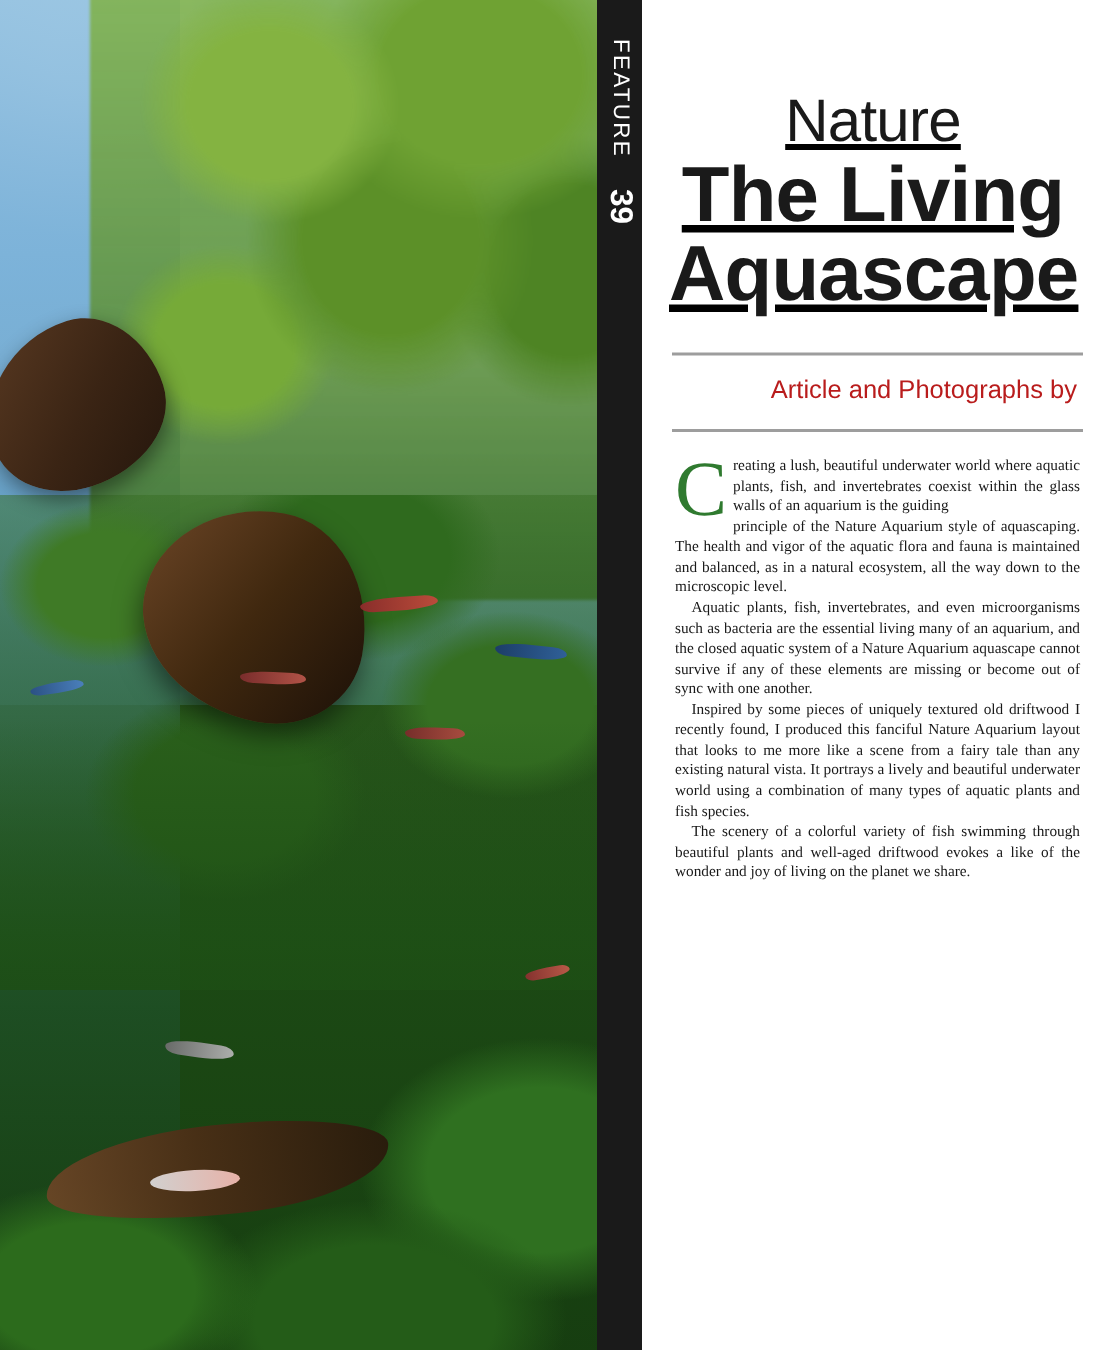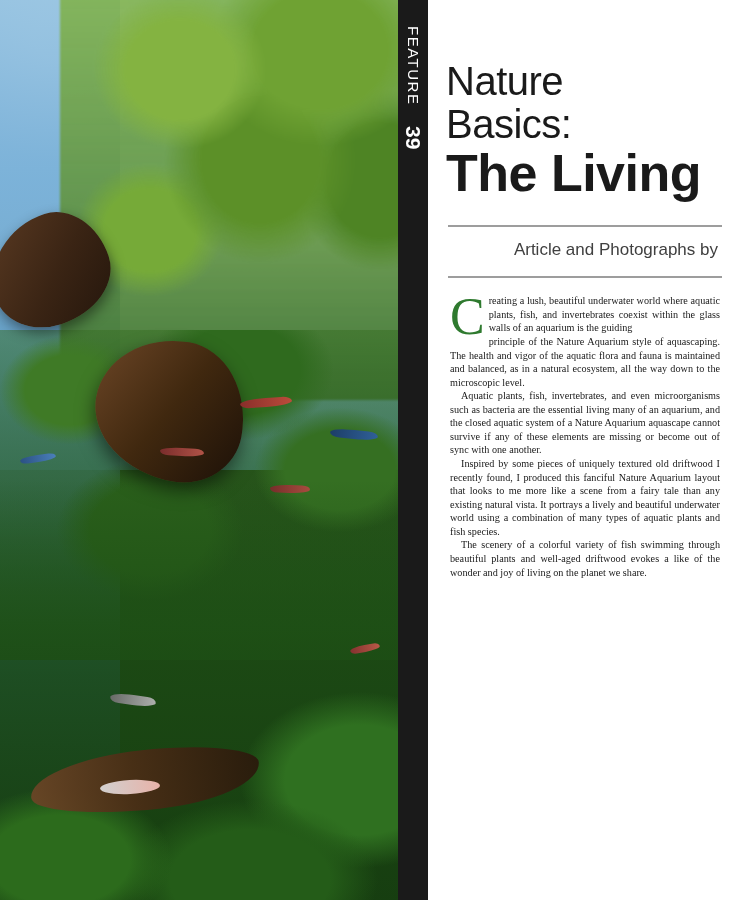--- a/index.html
+++ b/index.html
@@ -162,40 +162,41 @@
   
   .right {
     position: absolute;
     left: 428px; top: 0;
     width: 314px; height: 900px;
     background: #ffffff;
     padding: 0;
   }
   .title-block {
     padding: 62px 24px 0 18px;
-    text-align: left;
+    text-align: center;
+    text-decoration: underline;
   }
   .title-line {
     color: #1a1a1a;
     line-height: 0.98;
     letter-spacing: -0.5px;
     font-weight: 400;
   }
   .title-line.small { font-size: 40px; margin-bottom: 4px; }
   .title-line.big { font-size: 52px; font-weight: 700; margin-bottom: 2px; }
 
   .rule {
     margin: 26px 20px 0 20px;
     height: 2px;
     background: #9d9d9d;
   }
   .byline {
     text-align: right;
     padding: 12px 24px 0 18px;
-    color: #404040;
+    color: #b91c1c;
   }
   .byline div { font-size: 17px; line-height: 1.35; }
   .rule2 {
     margin: 14px 20px 0 20px;
     height: 2px;
     background: #9d9d9d;
   }
 
   .body-copy {
     padding: 16px 22px 0 22px;
@@ -243,22 +244,22 @@
 
   <div class="feature-tab">
     <div class="tab-label">FEATURE</div>
     <div class="page-num">39</div>
   </div>
 
   <div class="right">
 
     <div class="title-block">
       <div class="title-line small">Nature</div>
-      <div class="title-line small">Basics:</div>
       <div class="title-line big">The Living</div>
+      <div class="title-line big">Aquascape</div>
     </div>
 
     <div class="rule"></div>
 
     <div class="byline">
       <div>Article and Photographs by</div>
     </div>
 
     <div class="rule2"></div>
 

